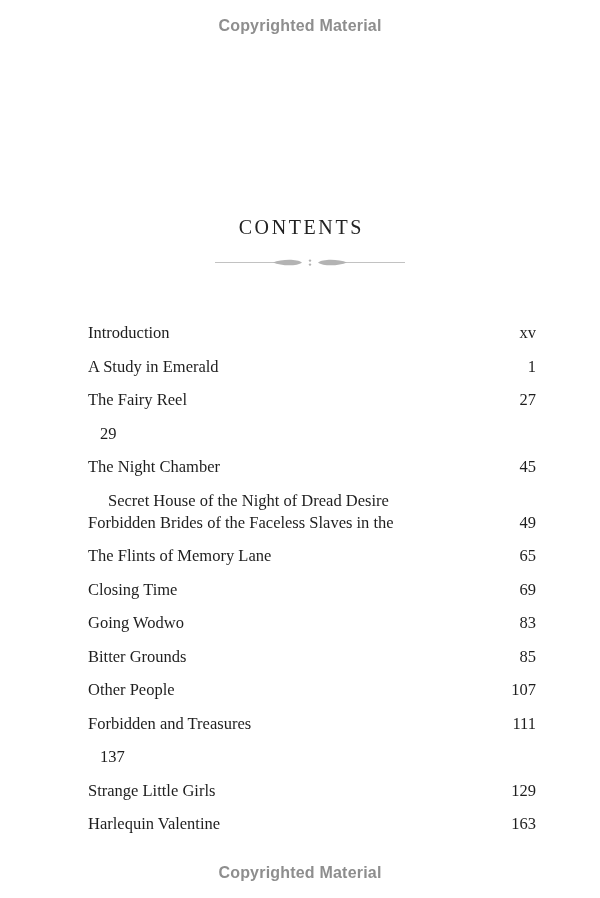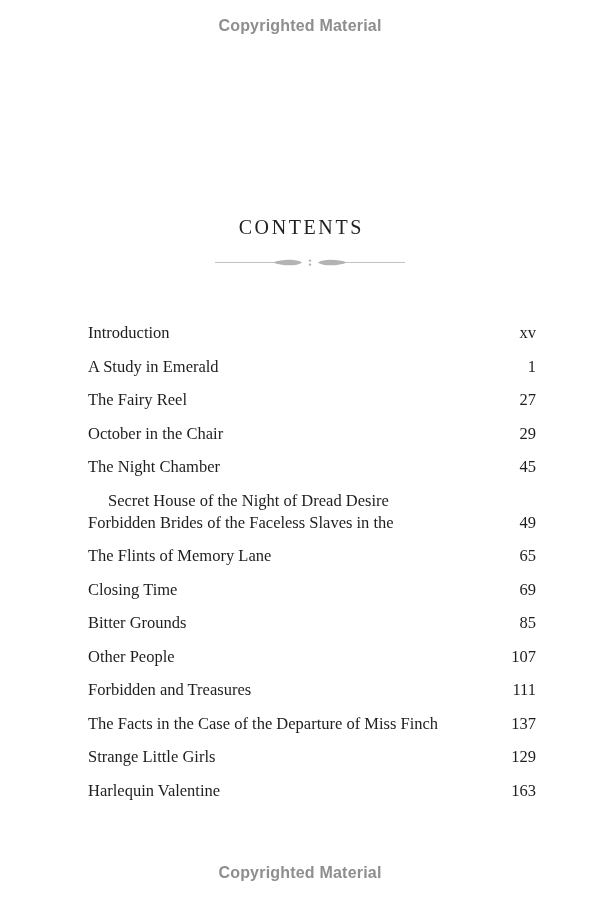--- a/index.html
+++ b/index.html
@@ -105,23 +105,20 @@
   </div>
 
   <div class="toc-row">
     <div class="toc-title">
         <span class="toc-line">The Fairy Reel</span>
       </div>
     <div class="toc-page">27</div>
   </div>
 
   <div class="toc-row">
-    <div class="toc-title">
-        <span class="toc-line">October in the Chair</span>
-      </div>
     <div class="toc-page">29</div>
   </div>
 
   <div class="toc-row">
     <div class="toc-title">
         <span class="toc-line">The Night Chamber</span>
       </div>
     <div class="toc-page">45</div>
   </div>
 
@@ -140,20 +137,26 @@
     <div class="toc-page">65</div>
   </div>
 
   <div class="toc-row">
     <div class="toc-title">
         <span class="toc-line">Closing Time</span>
       </div>
     <div class="toc-page">69</div>
   </div>
 
+  <div class="toc-row">
+    <div class="toc-title">
+        <span class="toc-line">Going Wodwo</span>
+      </div>
+    <div class="toc-page">83</div>
+  </div>
 
   <div class="toc-row">
     <div class="toc-title">
         <span class="toc-line">Bitter Grounds</span>
       </div>
     <div class="toc-page">85</div>
   </div>
 
   <div class="toc-row">
     <div class="toc-title">
@@ -164,23 +167,20 @@
 
   <div class="toc-row">
     <div class="toc-title">
         <span class="toc-line">Forbidden and Treasures</span>
       </div>
     <div class="toc-page">111</div>
   </div>
 
 
   <div class="toc-row">
-    <div class="toc-title">
-        <span class="toc-line">The Facts in the Case of the Departure of Miss Finch</span>
-      </div>
     <div class="toc-page">137</div>
   </div>
 
   <div class="toc-row">
     <div class="toc-title">
         <span class="toc-line">Strange Little Girls</span>
       </div>
     <div class="toc-page">129</div>
   </div>
 

